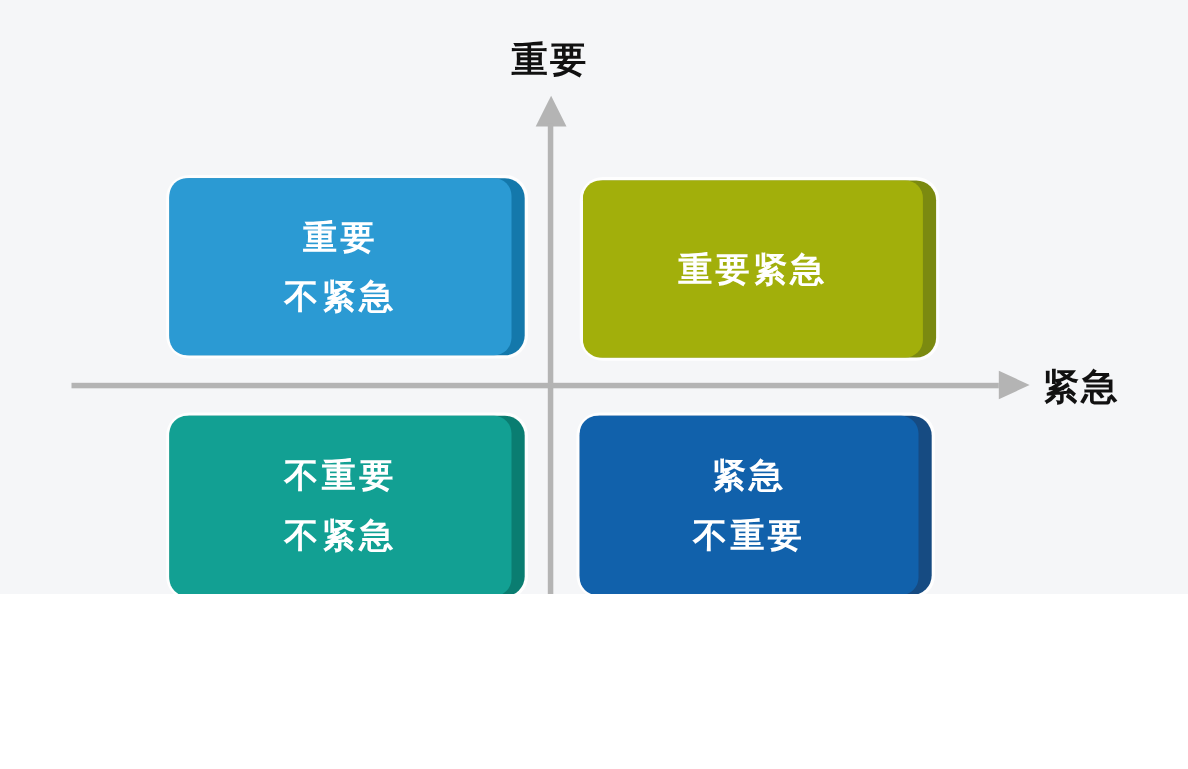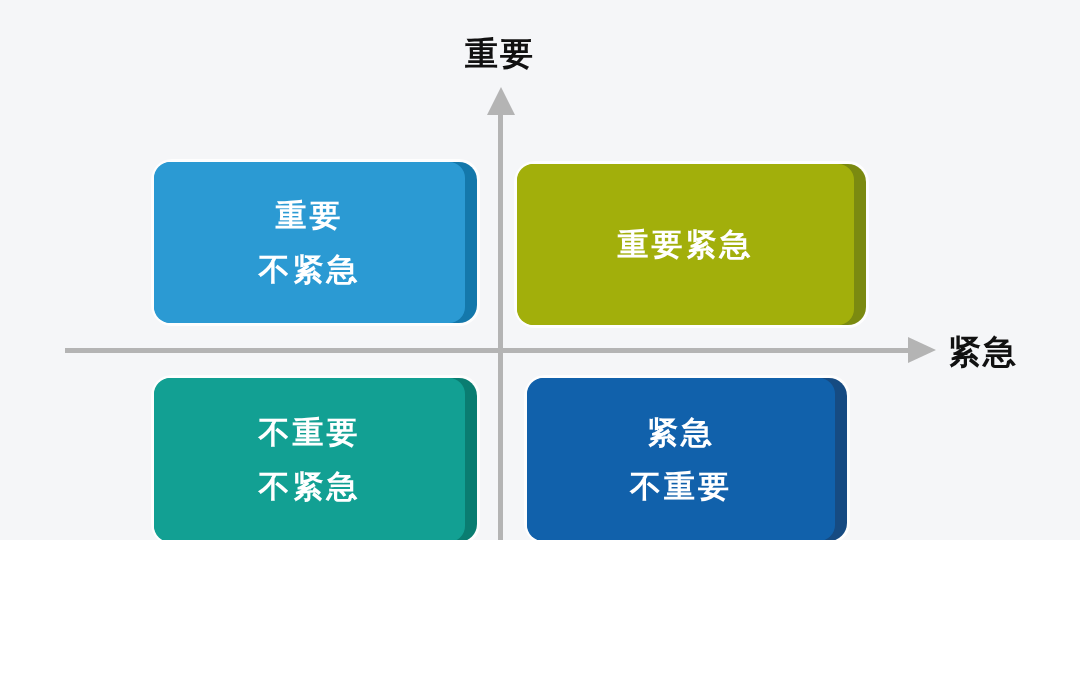--- a/index.html
+++ b/index.html
@@ -112,21 +112,21 @@
   }
   .quadrant .line {
     color: #ffffff;
     font-size: 31px;
     font-weight: bold;
     line-height: 54px;
     letter-spacing: 3px;
     text-align: center;
   }
   .q-top-left     { left: 154px; top: 162px; width: 323px; height: 161px; }
-  .q-top-right    { left: 517px; top: 164px; width: 321px; height: 161px; padding-left: 28px; }
+  .q-top-right    { left: 530px; top: 164px; width: 321px; height: 161px; }
   .q-bottom-left  { left: 154px; top: 378px; width: 323px; height: 164px; }
   .q-bottom-right { left: 527px; top: 378px; width: 320px; height: 163px; }
 </style>
 </head>
 <body>
 
 <div class="canvas">
 
   <div class="y-axis-label">重要</div>
   <div class="x-axis-label">紧急</div>

